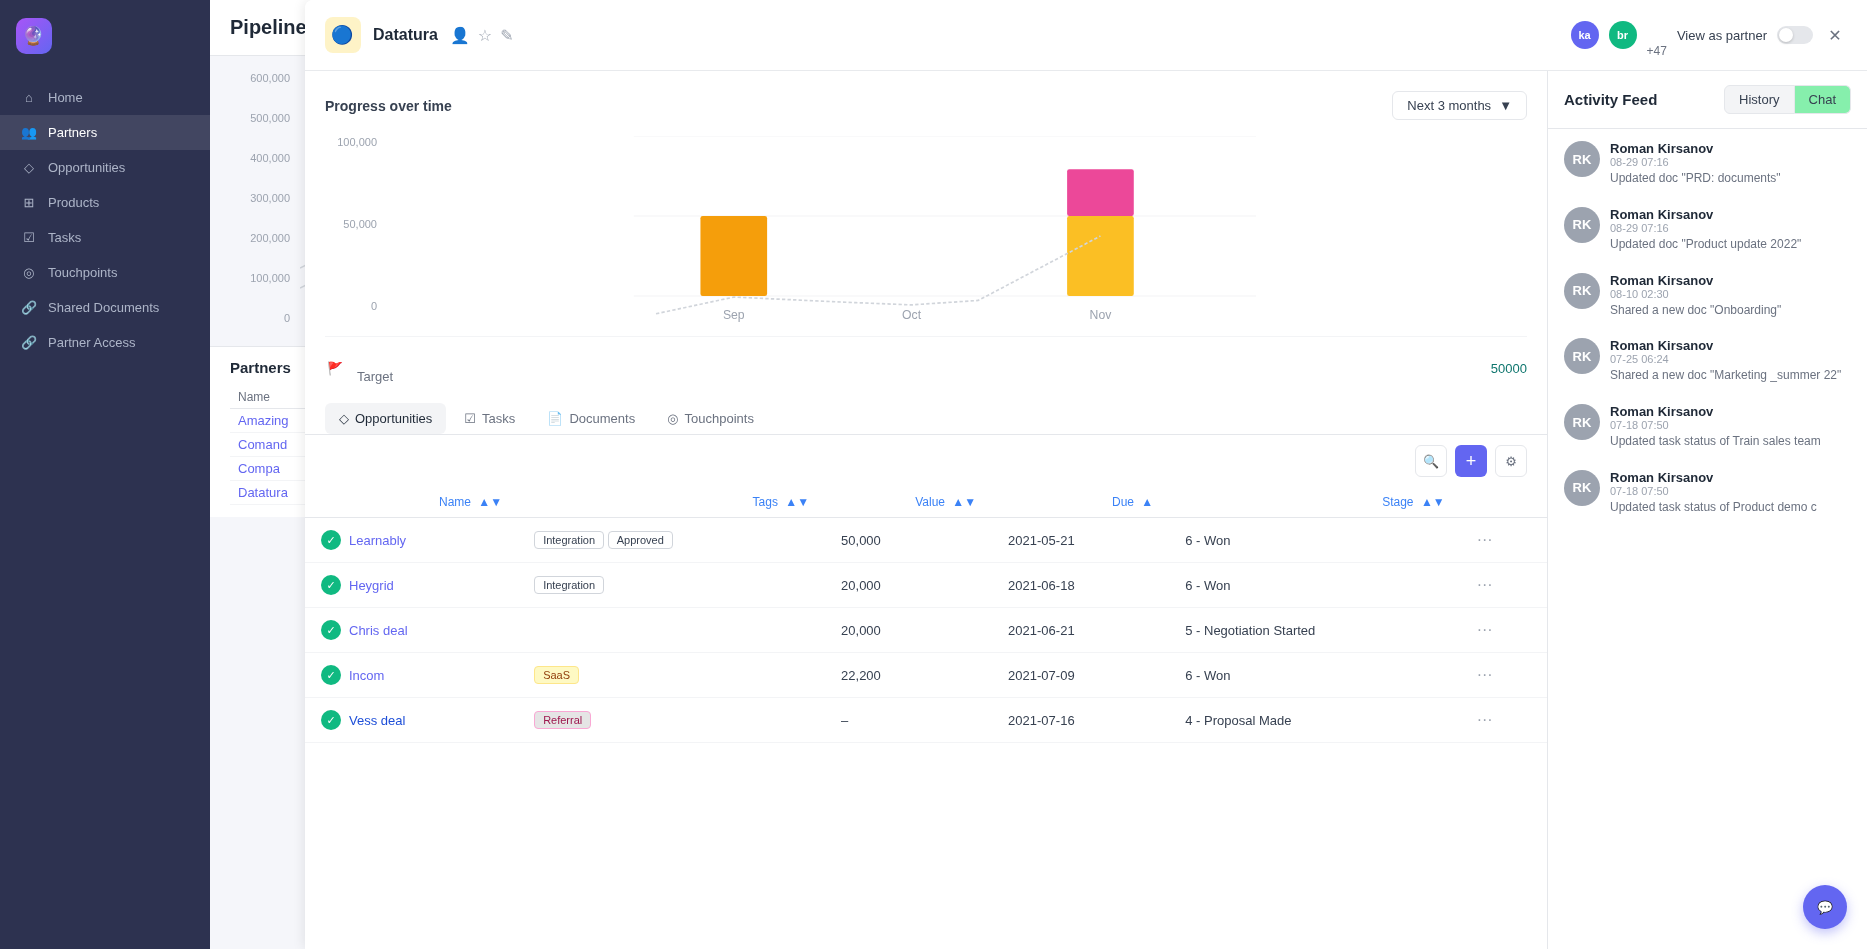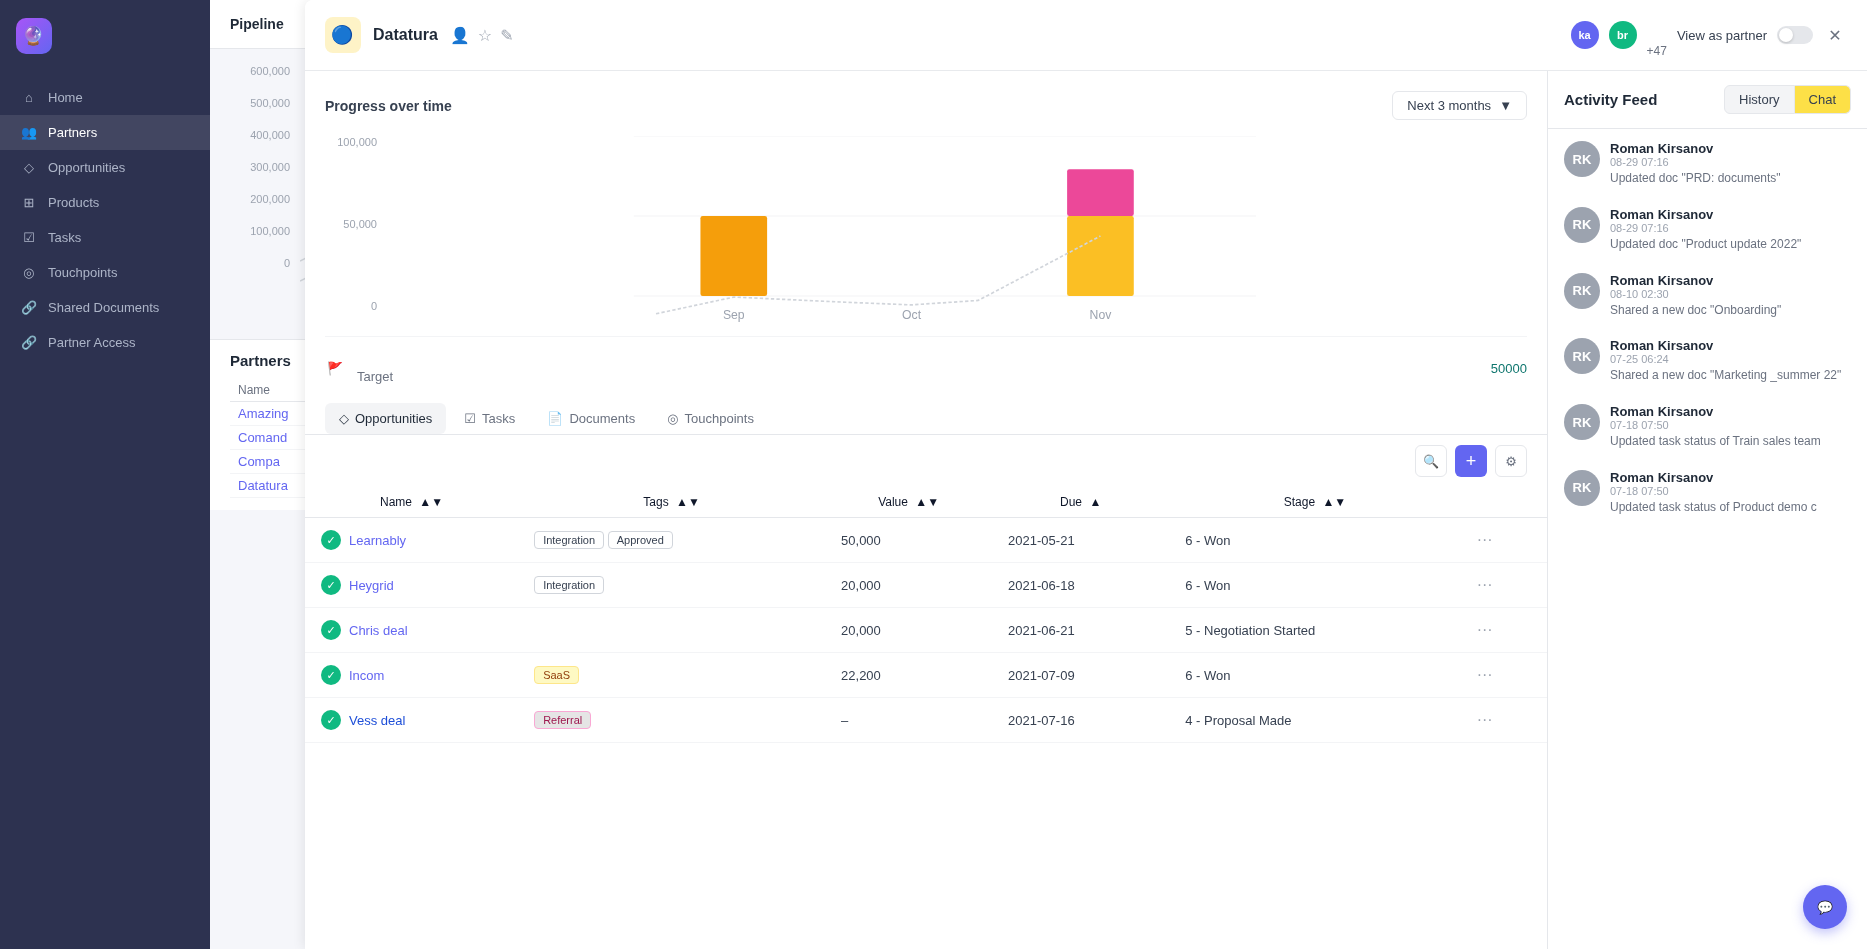--- a/index.html
+++ b/index.html
@@ -59,38 +59,38 @@
     .tab-btn { padding: 8px 14px; font-size: 13px; color: #6b7280; border-radius: 6px; cursor: pointer; display: flex; align-items: center; gap: 6px; border: none; background: none; }
     .tab-btn.active { background: #f3f4f6; color: #1f2937; font-weight: 500; }
 
     
     .table-section { flex: 1; overflow-y: auto; }
     .table-toolbar { display: flex; align-items: center; justify-content: space-between; padding: 10px 20px; }
     .table-toolbar-right { display: flex; align-items: center; gap: 8px; }
     .icon-btn { width: 32px; height: 32px; border-radius: 6px; border: 1px solid #e5e7eb; background: white; display: flex; align-items: center; justify-content: center; cursor: pointer; color: #6b7280; }
     .add-btn { width: 32px; height: 32px; border-radius: 6px; background: #6366f1; color: white; display: flex; align-items: center; justify-content: center; cursor: pointer; font-size: 18px; font-weight: 300; border: none; }
     table { width: 100%; border-collapse: collapse; }
-    thead th { padding: 8px 16px; text-align: center; font-size: 12px; color: #0f172a; font-weight: 500; border-bottom: 1px solid #e5e7eb; background: white; }
+    thead th { padding: 8px 16px; text-align: right; font-size: 12px; color: #3b82f6; font-weight: 500; border-bottom: 1px solid #e5e7eb; background: white; }
     thead th .sort { display: inline-flex; flex-direction: column; margin-left: 4px; cursor: pointer; }
     tbody tr { border-bottom: 1px solid #f3f4f6; }
     tbody td { padding: 12px 16px; font-size: 13px; color: #374151; vertical-align: middle; }
     .check-icon { width: 20px; height: 20px; background: #10b981; border-radius: 50%; display: inline-flex; align-items: center; justify-content: center; color: white; font-size: 11px; }
     .tag { display: inline-block; padding: 2px 8px; border-radius: 4px; font-size: 11px; border: 1px solid #d1d5db; color: #374151; background: white; }
     .tag.saas { background: #fef9c3; border-color: #fde68a; color: #92400e; }
     .tag.referral { background: #e5e5e5; border-color: #f9a8d4; color: #9d174d; }
     .tag.integration { background: white; border-color: #d1d5db; color: #374151; }
     .tag.approved { background: white; border-color: #d1d5db; color: #374151; }
     .more-btn { color: #9ca3af; cursor: pointer; font-size: 16px; }
 
     
     .activity-feed { width: 320px; border-left: 1px solid #e5e7eb; display: flex; flex-direction: column; flex-shrink: 0; background: white; }
     .activity-header { padding: 14px 16px; border-bottom: 1px solid #e5e7eb; display: flex; align-items: center; justify-content: space-between; }
     .activity-title { font-size: 15px; font-weight: 600; color: #1f2937; }
     .activity-tabs { display: flex; gap: 0; }
-    .activity-tab { padding: 6px 14px; font-size: 13px; color: #374151; cursor: pointer; border: 1px solid #e5e7eb; background: #fde047; }
+    .activity-tab { padding: 6px 14px; font-size: 13px; color: #374151; cursor: pointer; border: 1px solid #e5e7eb; background: #86efac; }
     .activity-tab:first-child { border-radius: 6px 0 0 6px; }
     .activity-tab:last-child { border-radius: 0 6px 6px 0; border-left: none; }
     .activity-tab.active { background: #f3f4f6; font-weight: 500; }
     .activity-list { flex: 1; overflow-y: auto; padding: 12px 16px; }
     .activity-item { display: flex; gap: 10px; margin-bottom: 20px; }
     .activity-avatar { width: 36px; height: 36px; border-radius: 50%; background: #9ca3af; flex-shrink: 0; overflow: hidden; display: flex; align-items: center; justify-content: center; color: white; font-size: 13px; font-weight: 600; }
     .activity-content { flex: 1; }
     .activity-name { font-size: 13px; font-weight: 600; color: #1f2937; }
     .activity-time { font-size: 11px; color: #9ca3af; margin-bottom: 2px; }
     .activity-text { font-size: 12px; color: #6b7280; line-height: 1.4; }
@@ -145,24 +145,24 @@
       <span class="icon">🔗</span>
       <span>Partner Access</span>
     </div>
   </nav>
 </div>
 
 <div class="main-content">
 
   <div class="bg-panel">
     <div style="padding: 16px 20px; background: white; border-bottom: 1px solid #e5e7eb; display:flex; align-items:center; gap: 12px;">
-      <span style="font-size:14px; font-weight:600; color:#1f2937;">Pipeline</span>
+      <span style="font-size:20px; font-weight:600; color:#1f2937;">Pipeline</span>
     </div>
     <div style="padding: 12px 20px; position: relative; height: 280px;">
-      <div style="display:flex; flex-direction:column; gap:20px; position:absolute; left:20px; top:16px; font-size:11px; color:#9ca3af; text-align:right; width:60px;">
+      <div style="display:flex; flex-direction:column; gap:28px; position:absolute; left:20px; top:16px; font-size:11px; color:#9ca3af; text-align:right; width:60px;">
         <span>600,000</span>
         <span>500,000</span>
         <span>400,000</span>
         <span>300,000</span>
         <span>200,000</span>
         <span>100,000</span>
         <span>0</span>
       </div>
       <svg width="180" height="240" style="margin-left:70px;" viewBox="0 0 180 240">
         <polyline points="0,200 40,180 80,160 120,140 160,120" fill="none" stroke="#d1d5db" stroke-width="1.5"></polyline>

